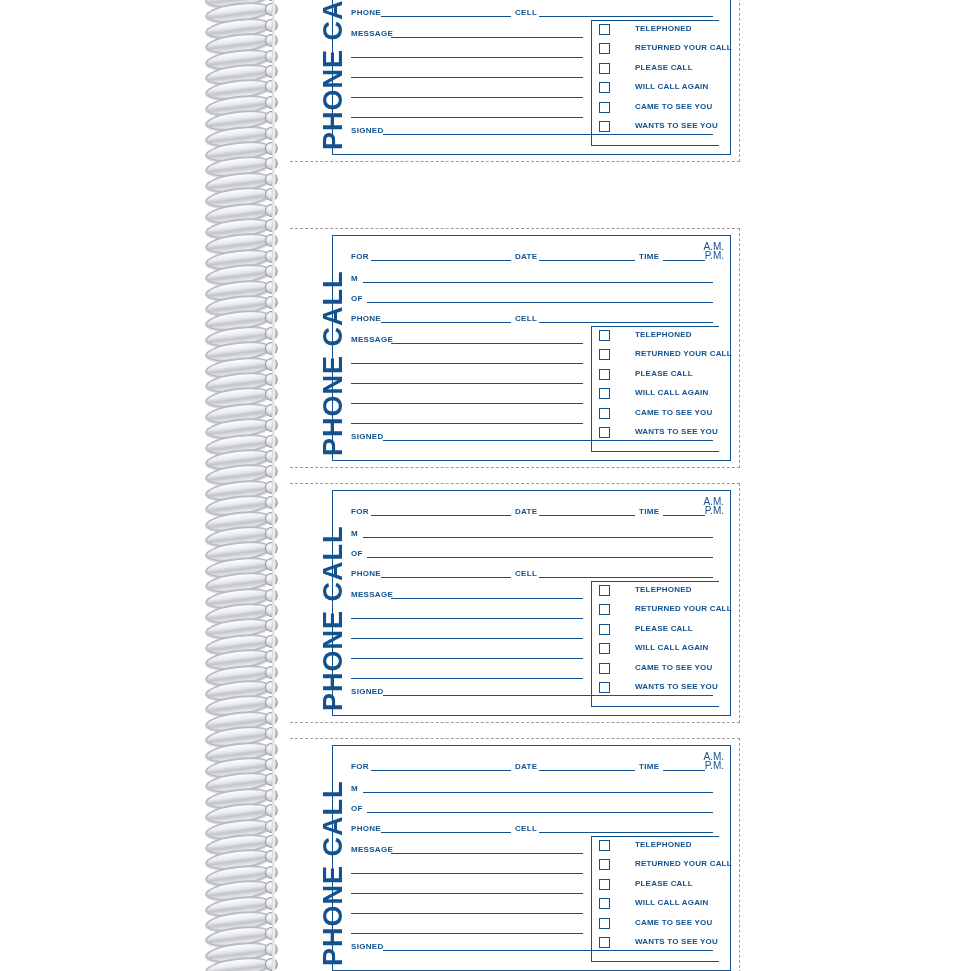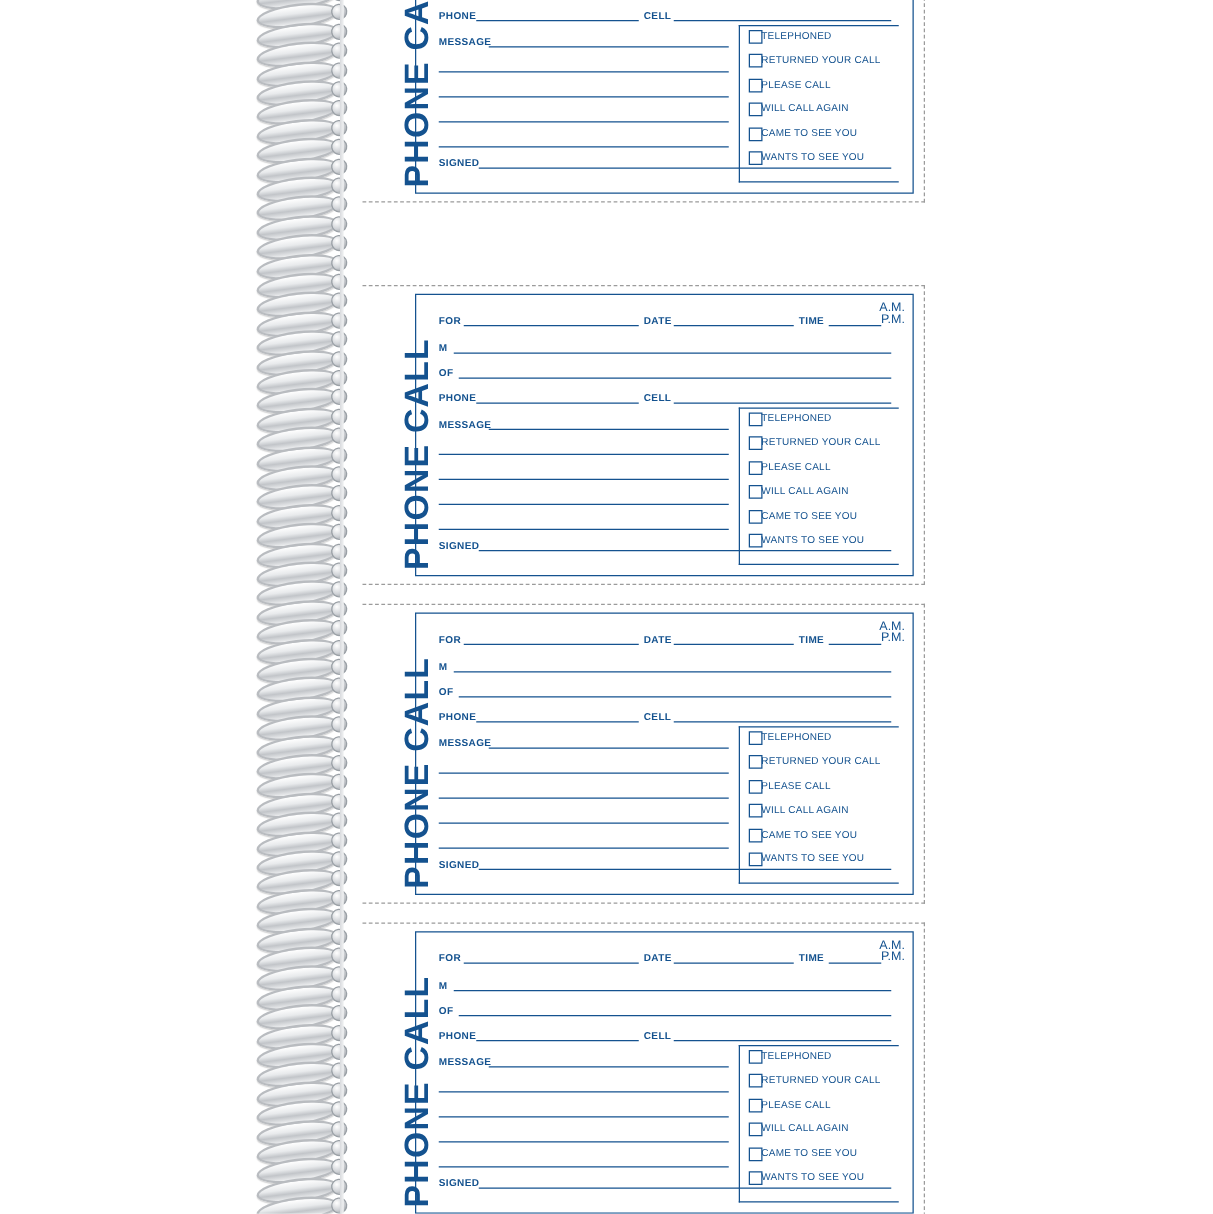--- a/index.html
+++ b/index.html
@@ -145,25 +145,25 @@
     left: 0;
     top: 1px;
     width: 11px;
     height: 11px;
     border: 1px solid #14528f;
     background: #ffffff;
     box-sizing: border-box;
   }
   .chklabel {
     position: absolute;
-    left: 10px;
+    left: 36px;
     top: 1px;
     color: #14528f;
     font-size: 8px;
-    font-weight: normal;
+    font-weight: bold;
     letter-spacing: 0.2px;
     white-space: nowrap;
   }
   .chkframe {
     position: absolute;
     border: 1.5px solid #14528f;
     border-right: none;
     box-sizing: border-box;
   }
 </style>

